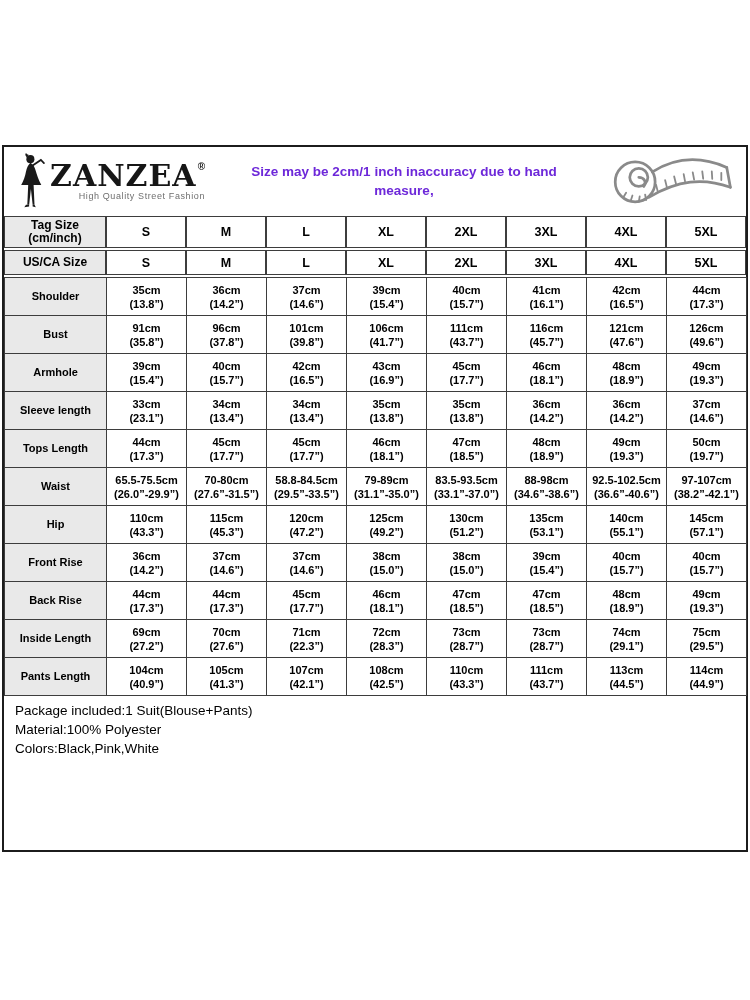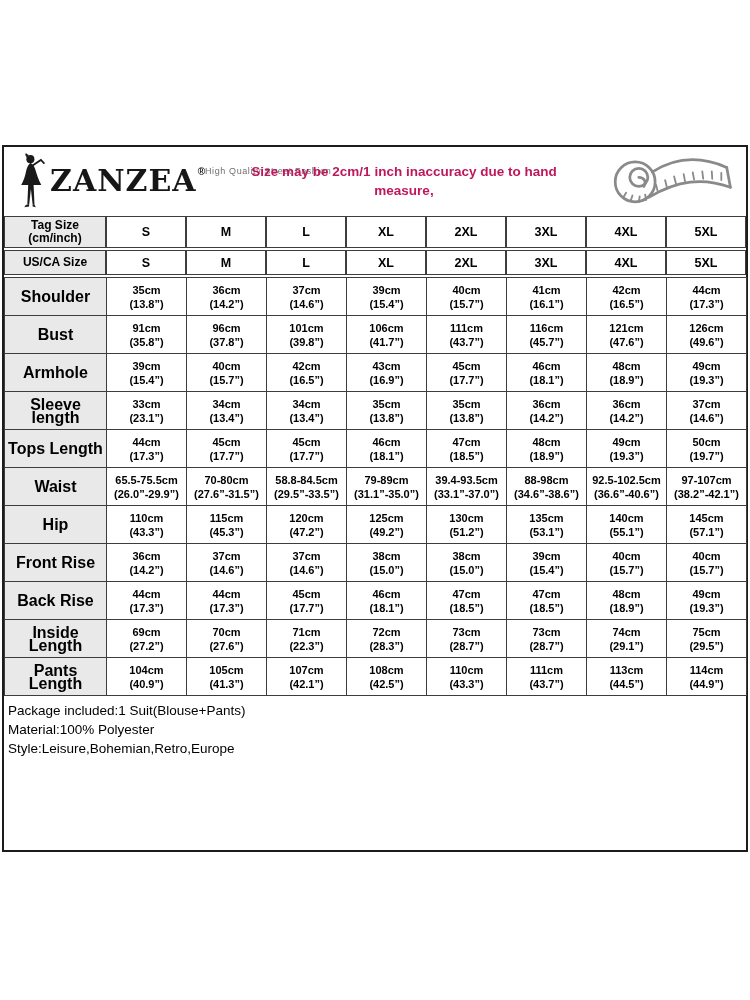--- a/index.html
+++ b/index.html
@@ -23,59 +23,59 @@
   .hdr{
     display:flex;align-items:center;
     height:68px;width:100%;
   }
   .logo-wrap{
     width:218px;flex:0 0 auto;
     display:flex;align-items:center;
     padding-left:14px;box-sizing:border-box;
   }
   .logo-figure{width:30px;height:56px;flex:0 0 auto;margin-right:2px;}
-  .logo-textcol{display:flex;flex-direction:row;line-height:1;}
+  .logo-textcol{display:flex;flex-direction:column;line-height:1;}
   .brand-row{display:flex;align-items:flex-start;}
   .brand{
     font-family:"DejaVu Serif", serif;
     font-weight:bold;font-size:30px;letter-spacing:1px;color:#161616;
   }
   .regmark{font-size:10px;font-weight:bold;margin-top:1px;margin-left:1px;color:#161616;}
   .tagline{
     font-size:9px;color:#6f6f6f;letter-spacing:0.6px;
-    margin-top:1px;white-space:nowrap;
+    margin-top:1px;white-space:nowrap;text-align:right;
   }
   .notice{
     flex:1 1 auto;text-align:center;
-    font-weight:bold;font-size:13.5px;line-height:19px;color:#be185d;
+    font-weight:bold;font-size:13.5px;line-height:19px;color:#6d28d9;
   }
   .tape-wrap{width:160px;flex:0 0 auto;display:flex;justify-content:center;align-items:center;}
   
   table{border-collapse:separate;table-layout:fixed;width:742px;}
   table.size-tbl{border-spacing:0 2px;margin-top:-1px;}
   table.measure-tbl{border-collapse:collapse;border-spacing:0;}
   col.c-label{width:102px;}
   col.c-data{width:80px;}
   th,td{
     padding:0;margin:0;text-align:center;vertical-align:middle;
     font-weight:bold;overflow:hidden;
   }
   .size-tbl th,.size-tbl td{border:1px solid #3d3d3d;}
   .size-tbl th{background:#e9e9e9;font-size:12px;white-space:pre-line;line-height:13px;}
   .size-tbl td{background:#fff;font-size:12.5px;}
   .size-tbl tr{height:25px;}
   .size-tbl tr.tall{height:32px;}
   .measure-tbl th,.measure-tbl td{border:1px solid #3d3d3d;}
-  .measure-tbl th{background:#e9e9e9;font-size:16px;line-height:13px;}
+  .measure-tbl th{background:#e9e9e9;font-size:11px;line-height:13px;}
   .measure-tbl td{background:#fff;font-size:11px;line-height:14px;white-space:nowrap;}
   .measure-tbl tr{height:38px;}
   .cm-line,.in-line{display:block;}
   
   .ftr{
-    padding:5px 0 0 4px;
+    padding:5px 0 0 11px;
     font-size:13.5px;line-height:19px;font-weight:normal;color:#000;
   }
   .ftr div{white-space:nowrap;}
 </style>
 </head>
 <body>
 
 <div class="sheet">
   <div class="content-box">
 
@@ -366,21 +366,21 @@
             </td>
             <td>
               <span class="cm-line">58.8-84.5cm</span>
               <span class="in-line">(29.5”-33.5”)</span>
             </td>
             <td>
               <span class="cm-line">79-89cm</span>
               <span class="in-line">(31.1”-35.0”)</span>
             </td>
             <td>
-              <span class="cm-line">39.4-93.5cm</span>
+              <span class="cm-line">83.5-93.5cm</span>
               <span class="in-line">(33.1”-37.0”)</span>
             </td>
             <td>
               <span class="cm-line">88-98cm</span>
               <span class="in-line">(34.6”-38.6”)</span>
             </td>
             <td>
               <span class="cm-line">92.5-102.5cm</span>
               <span class="in-line">(36.6”-40.6”)</span>
             </td>
@@ -563,17 +563,17 @@
               <span class="cm-line">114cm</span>
               <span class="in-line">(44.9”)</span>
             </td>
           </tr>
         </tbody>
     </table>
 
     <div class="ftr">
       <div>Package included:1 Suit(Blouse+Pants)</div>
       <div>Material:100% Polyester</div>
-      <div>Style:Leisure,Bohemian,Retro,Europe</div>
+      <div>Colors:Black,Pink,White</div>
     </div>
 
   </div>
 </div>
 
 </body></html>

